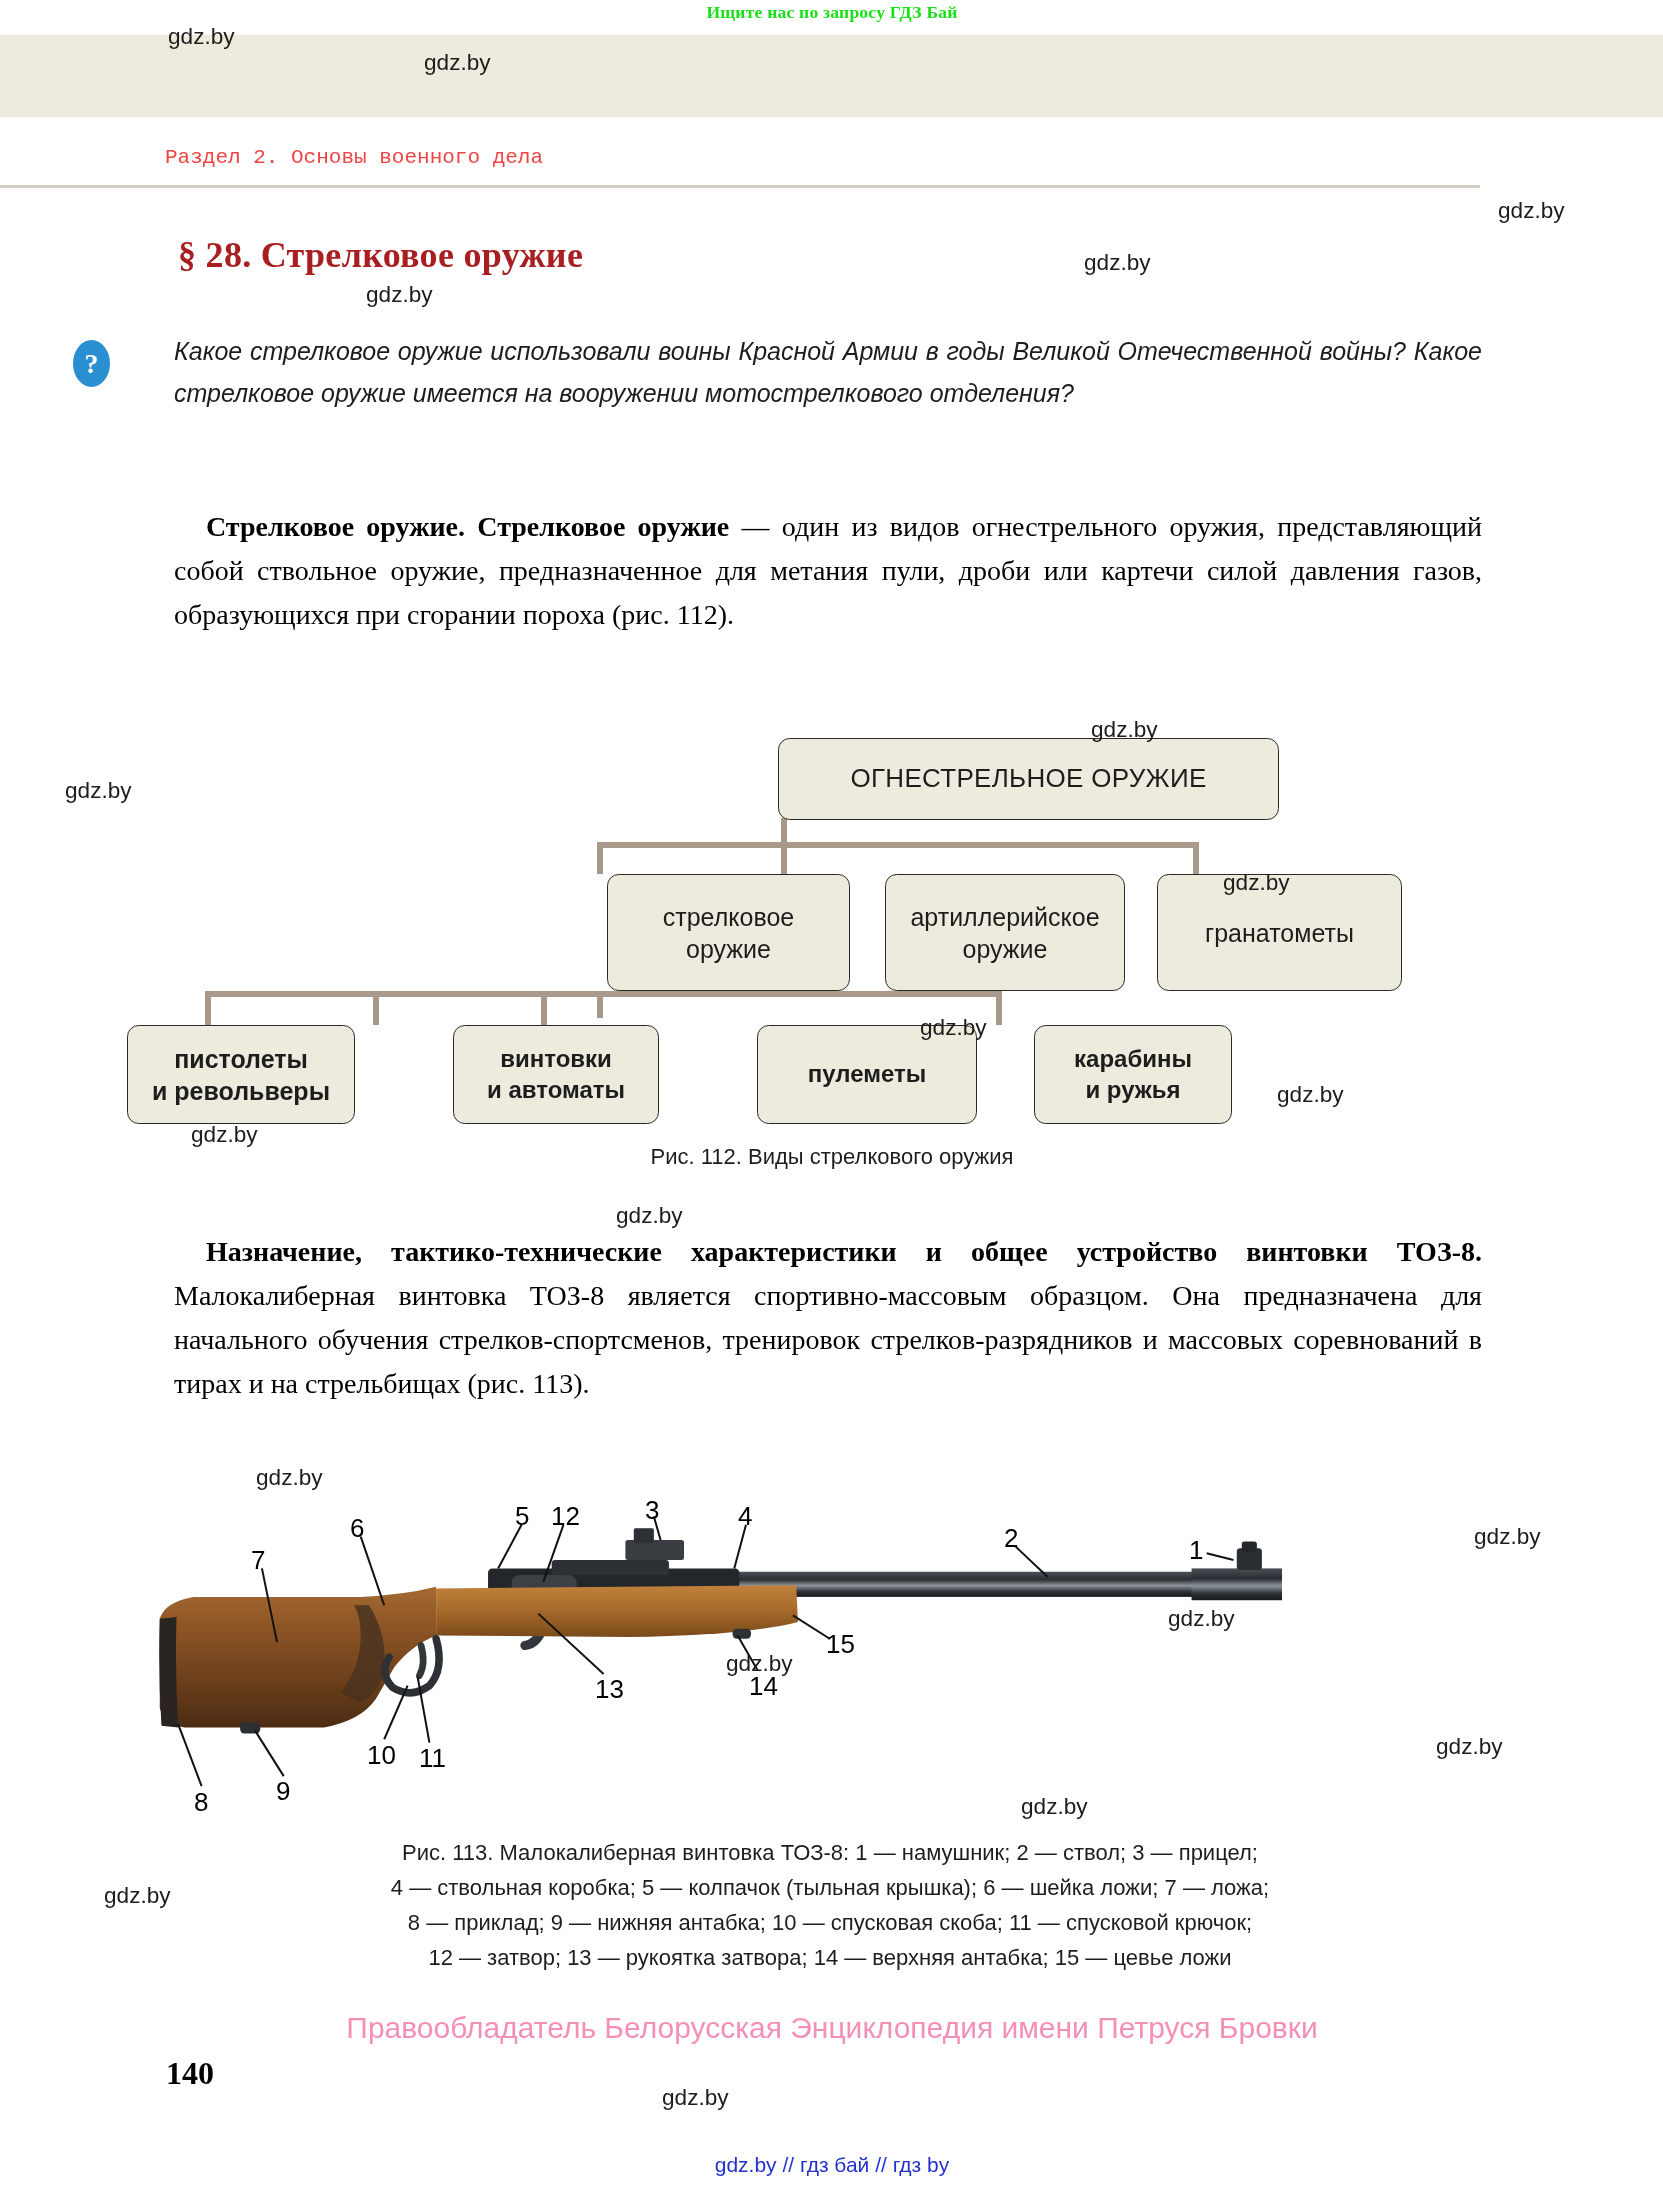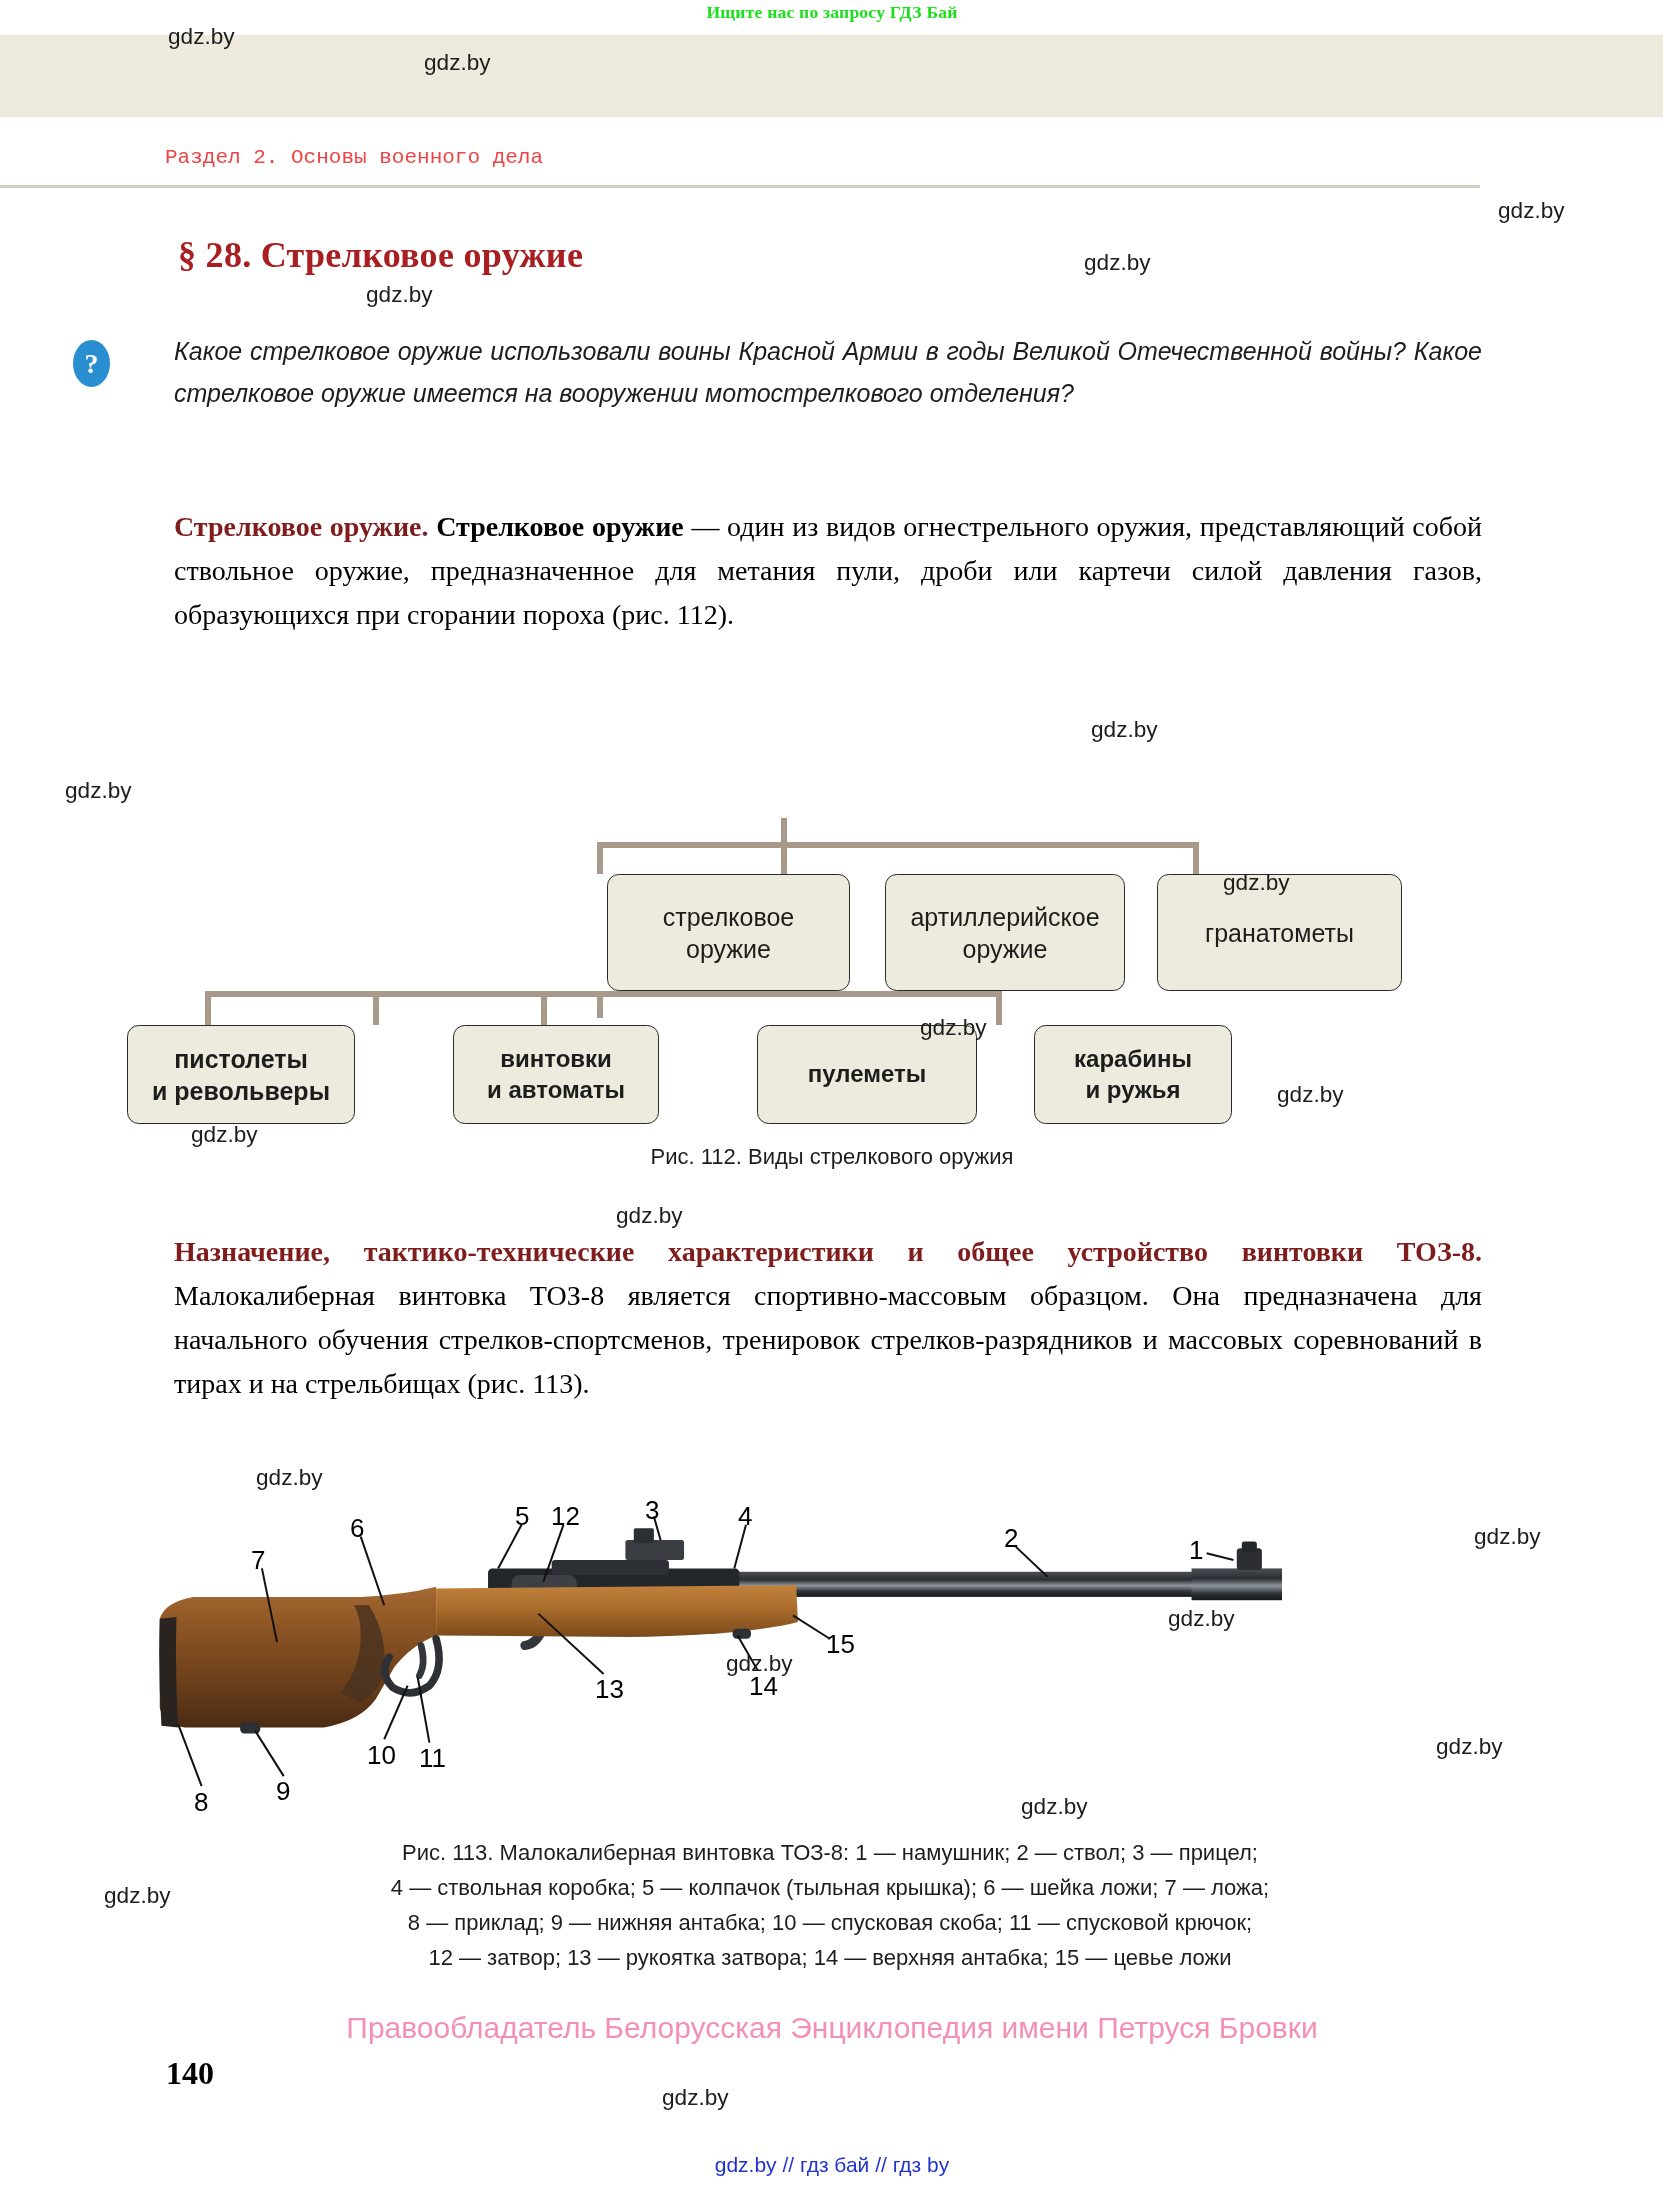--- a/index.html
+++ b/index.html
@@ -108,22 +108,23 @@
   .para {
     position: absolute;
     font-family: "Liberation Serif", serif;
     font-size: 28px;
     line-height: 44px;
     color: #000000;
     text-align: justify;
     text-justify: inter-word;
   }
   .para .lead {
-    color: #7f1d1d;
+    color: #000000;
     font-weight: bold;
+    margin-left: 32px;
   }
   .para b { font-weight: bold; }
 
   #para-1 { left: 174px; top: 505px; width: 1308px; }
   #para-2 { left: 174px; top: 1230px; width: 1308px; }
 
   
   #diagram {
     position: absolute;
     left: 0;
@@ -261,20 +262,23 @@
     <div class="conn v" style="left:781px; top:121px; height:32px;"></div>
     <div class="conn v" style="left:1193px; top:121px; height:32px;"></div>
 
     <div class="conn v" style="left:597px; top:270px; height:27px;"></div>
     <div class="conn h" style="left:205px; top:270px; width:797px;"></div>
     <div class="conn v" style="left:205px; top:270px; height:34px;"></div>
     <div class="conn v" style="left:373px; top:270px; height:34px;"></div>
     <div class="conn v" style="left:541px; top:270px; height:34px;"></div>
     <div class="conn v" style="left:996px; top:270px; height:34px;"></div>
 
+    <div class="dbox" style="left:778px; top:17px; width:501px; height:82px; font-size:26px; letter-spacing:0.3px;">
+      <span>ОГНЕСТРЕЛЬНОЕ ОРУЖИЕ</span>
+    </div>
 
     <div class="dbox lvl2" style="left:607px; top:153px; width:243px; height:117px; font-size:25px;">
       <span>стрелковое<br>оружие</span>
     </div>
     <div class="dbox lvl2" style="left:885px; top:153px; width:240px; height:117px; font-size:25px;">
       <span>артиллерийское<br>оружие</span>
     </div>
     <div class="dbox lvl2" style="left:1157px; top:153px; width:245px; height:117px; font-size:25px;">
       <span>гранатометы</span>
     </div>

